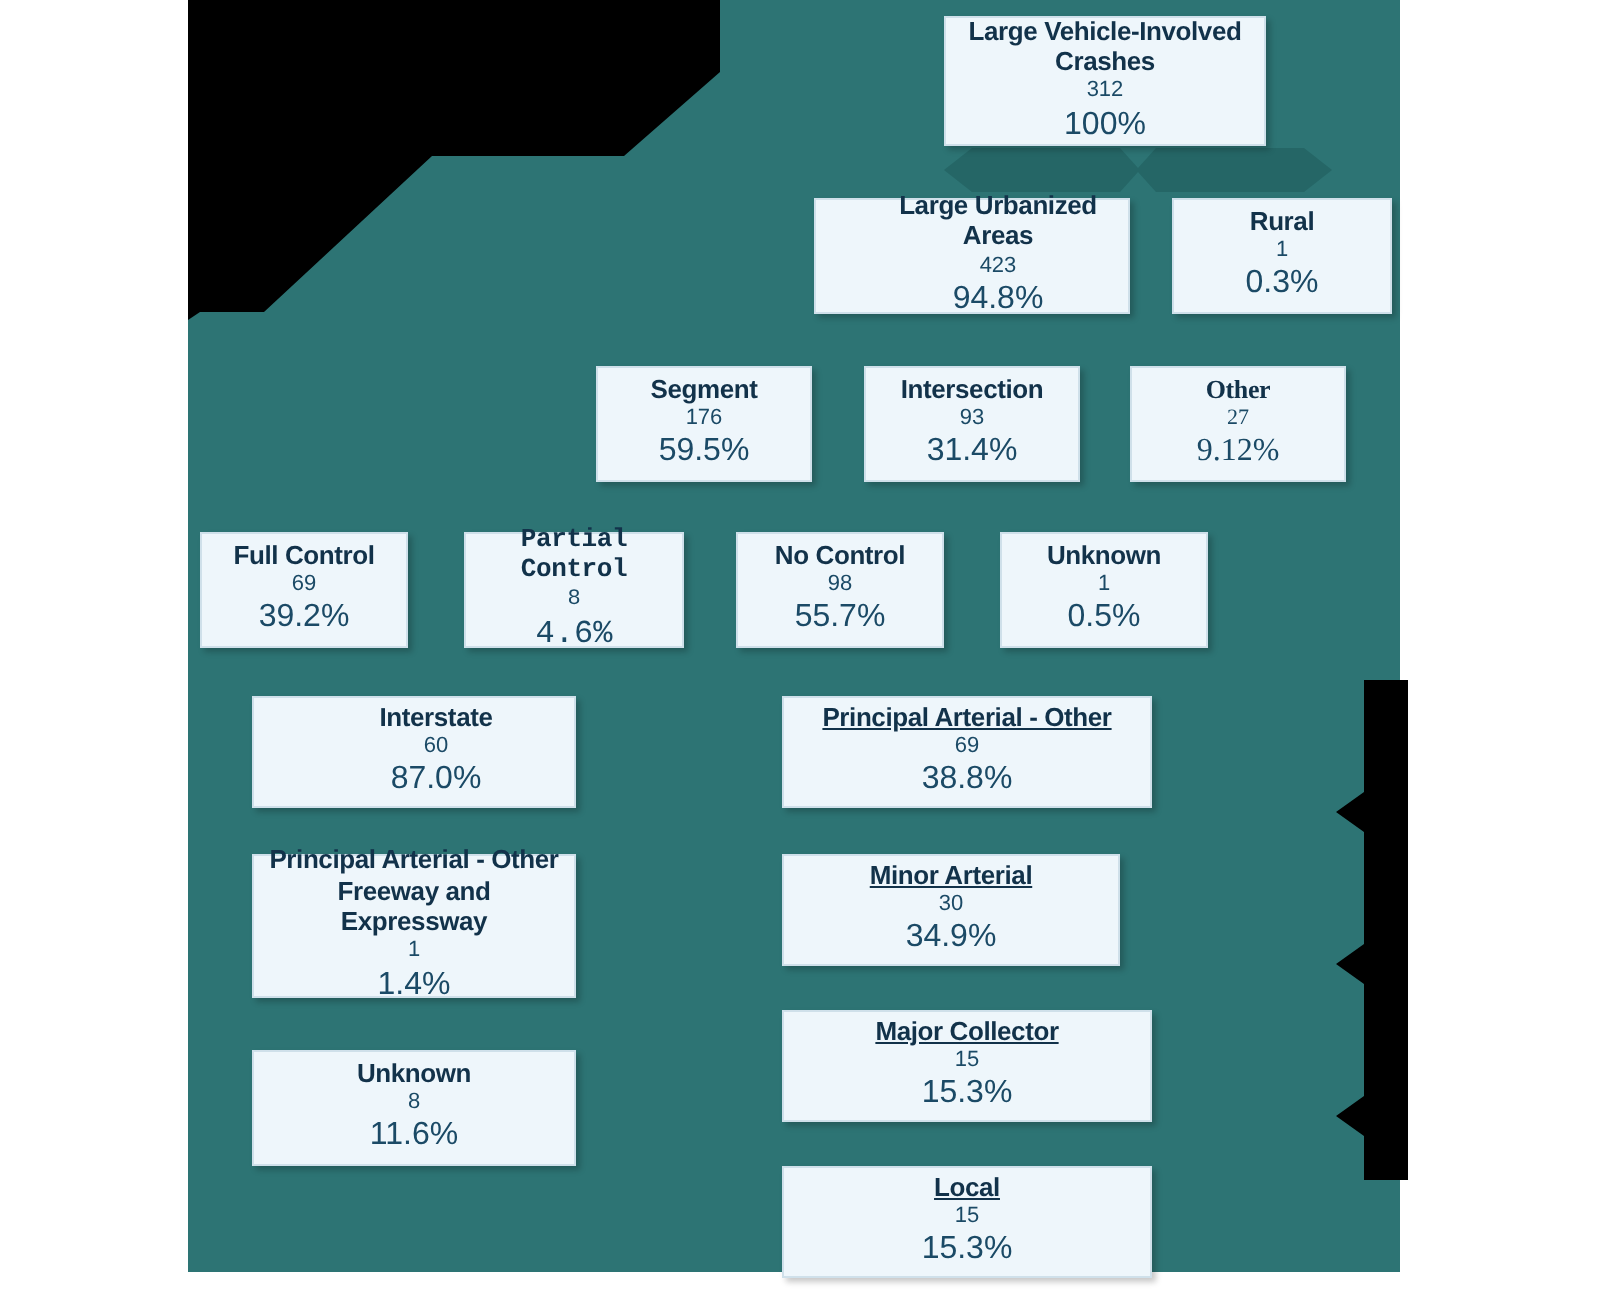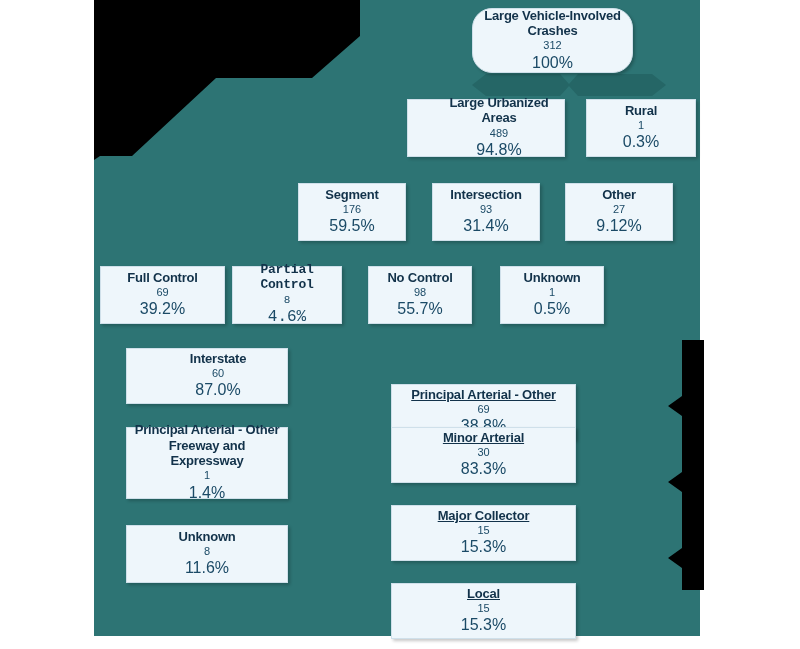--- a/index.html
+++ b/index.html
@@ -126,51 +126,51 @@
 </head>
 <body>
 
 <div id="canvas">
 
   <div id="teal-panel"></div>
 
   <div id="connector-row1-row2"></div>
 
   <div id="nodes-layer">
-      <div class="node" style="left: 472px; top: 8px; width: 161px; height: 65px; border-radius: 20px;">
+      <div class="node" style="left: 472px; top: 8px; width: 161px; height: 65px;">
         <div class="n-label">Large Vehicle-Involved Crashes</div>
         <div class="n-count">312</div>
         <div class="n-pct">100%</div>
       </div>
       <div class="node" style="left: 407px; top: 99px; width: 158px; height: 58px; padding-left: 32px;">
         <div class="n-label">Large Urbanized Areas</div>
-        <div class="n-count">489</div>
+        <div class="n-count">423</div>
         <div class="n-pct">94.8%</div>
       </div>
       <div class="node" style="left: 586px; top: 99px; width: 110px; height: 58px;">
         <div class="n-label">Rural</div>
         <div class="n-count">1</div>
         <div class="n-pct">0.3%</div>
       </div>
       <div class="node" style="left: 298px; top: 183px; width: 108px; height: 58px;">
         <div class="n-label">Segment</div>
         <div class="n-count">176</div>
         <div class="n-pct">59.5%</div>
       </div>
       <div class="node" style="left: 432px; top: 183px; width: 108px; height: 58px;">
         <div class="n-label">Intersection</div>
         <div class="n-count">93</div>
         <div class="n-pct">31.4%</div>
       </div>
-      <div class="node" style="left: 565px; top: 183px; width: 108px; height: 58px;">
+      <div class="node" style="left: 565px; top: 183px; width: 108px; height: 58px; font-family: Liberation Serif, serif;">
         <div class="n-label">Other</div>
         <div class="n-count">27</div>
         <div class="n-pct">9.12%</div>
       </div>
-      <div class="node" style="left: 100px; top: 266px; width: 125px; height: 58px;">
+      <div class="node" style="left: 100px; top: 266px; width: 104px; height: 58px;">
         <div class="n-label">Full Control</div>
         <div class="n-count">69</div>
         <div class="n-pct">39.2%</div>
       </div>
       <div class="node" style="left: 232px; top: 266px; width: 110px; height: 58px; font-family: Liberation Mono, monospace;">
         <div class="n-label">Partial Control</div>
         <div class="n-count">8</div>
         <div class="n-pct">4.6%</div>
       </div>
       <div class="node" style="left: 368px; top: 266px; width: 104px; height: 58px;">
@@ -181,34 +181,34 @@
       <div class="node" style="left: 500px; top: 266px; width: 104px; height: 58px;">
         <div class="n-label">Unknown</div>
         <div class="n-count">1</div>
         <div class="n-pct">0.5%</div>
       </div>
       <div class="node" style="left: 126px; top: 348px; width: 162px; height: 56px; padding-left: 28px;">
         <div class="n-label">Interstate</div>
         <div class="n-count">60</div>
         <div class="n-pct">87.0%</div>
       </div>
-      <div class="node underlined" style="left: 391px; top: 348px; width: 185px; height: 56px; margin-top: 36px;">
+      <div class="node underlined" style="left: 391px; top: 348px; width: 185px; height: 56px;">
         <div class="n-label">Principal Arterial - Other</div>
         <div class="n-count">69</div>
         <div class="n-pct">38.8%</div>
       </div>
       <div class="node" style="left: 126px; top: 427px; width: 162px; height: 72px;">
         <div class="n-label">Principal Arterial - Other Freeway and Expressway</div>
         <div class="n-count">1</div>
         <div class="n-pct">1.4%</div>
       </div>
-      <div class="node underlined" style="left: 391px; top: 427px; width: 185px; height: 56px; align-items: center;">
+      <div class="node underlined" style="left: 391px; top: 427px; width: 169px; height: 56px; align-items: center;">
         <div class="n-label">Minor Arterial</div>
         <div class="n-count">30</div>
-        <div class="n-pct">83.3%</div>
+        <div class="n-pct">34.9%</div>
       </div>
       <div class="node" style="left: 126px; top: 525px; width: 162px; height: 58px;">
         <div class="n-label">Unknown</div>
         <div class="n-count">8</div>
         <div class="n-pct">11.6%</div>
       </div>
       <div class="node underlined" style="left: 391px; top: 505px; width: 185px; height: 56px;">
         <div class="n-label">Major Collector</div>
         <div class="n-count">15</div>
         <div class="n-pct">15.3%</div>

